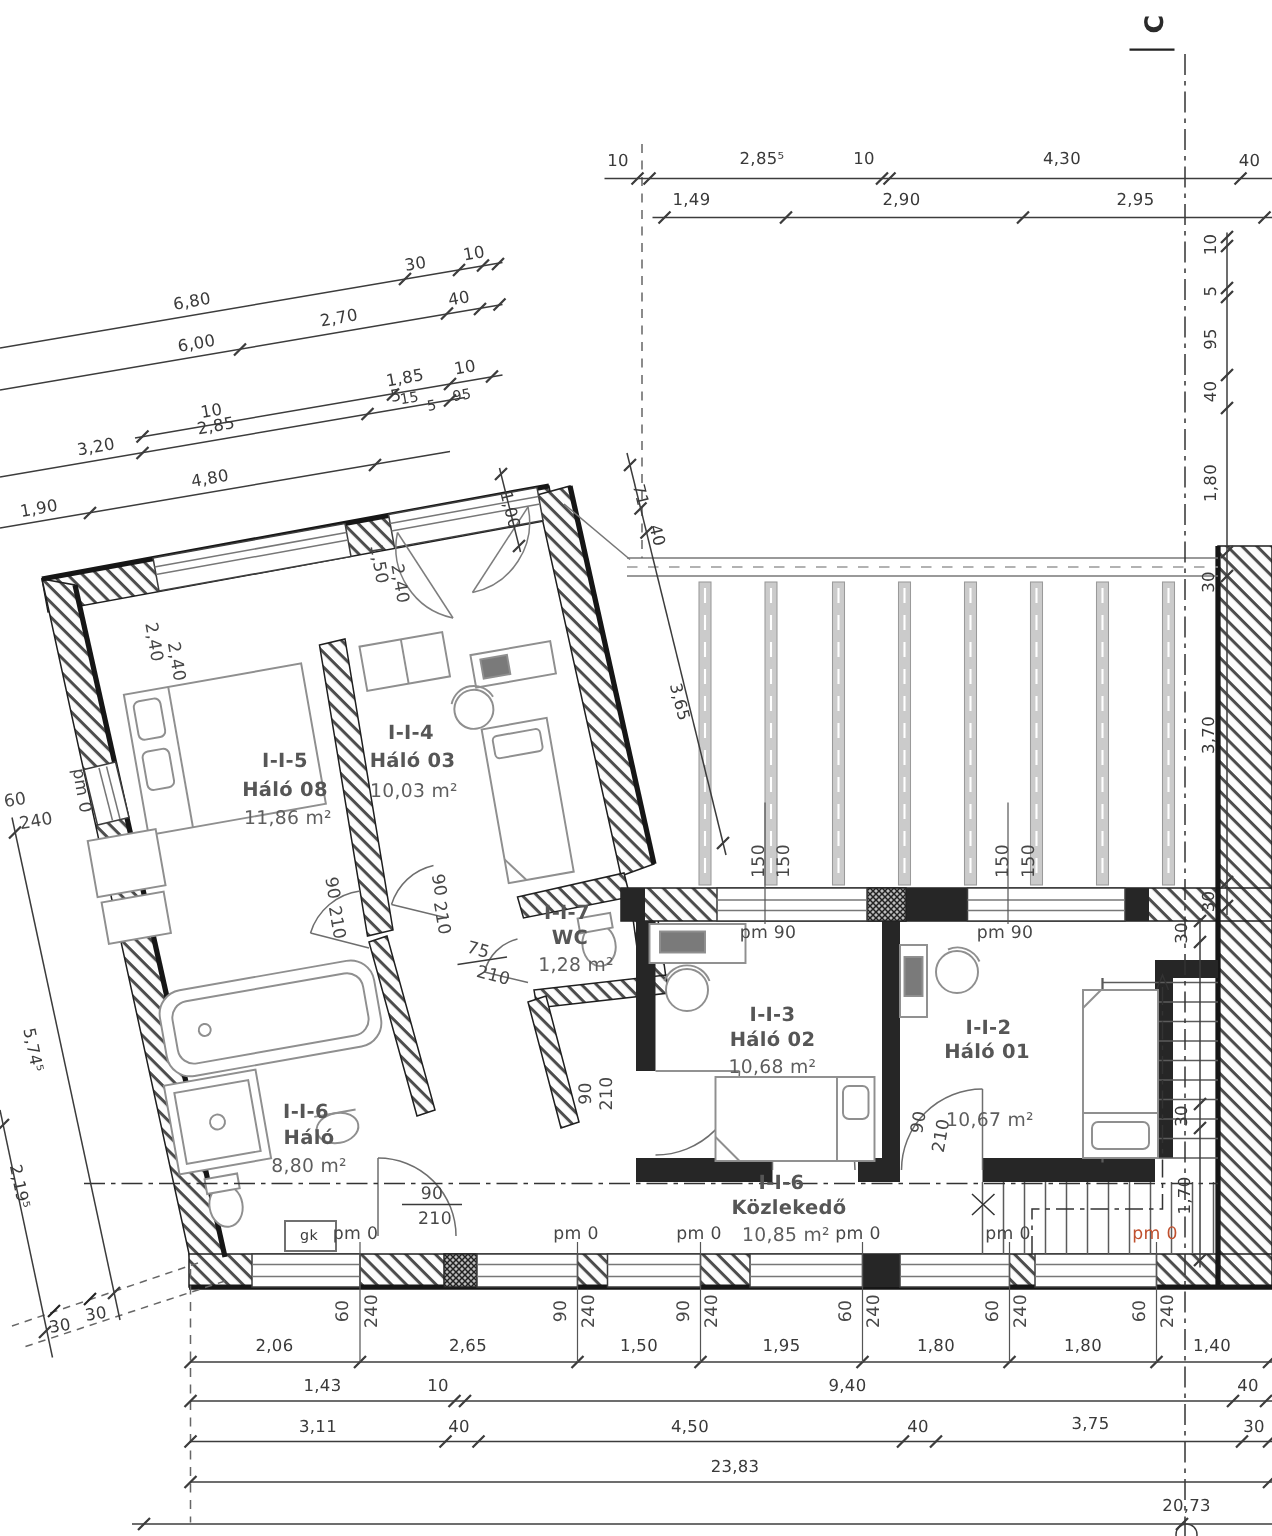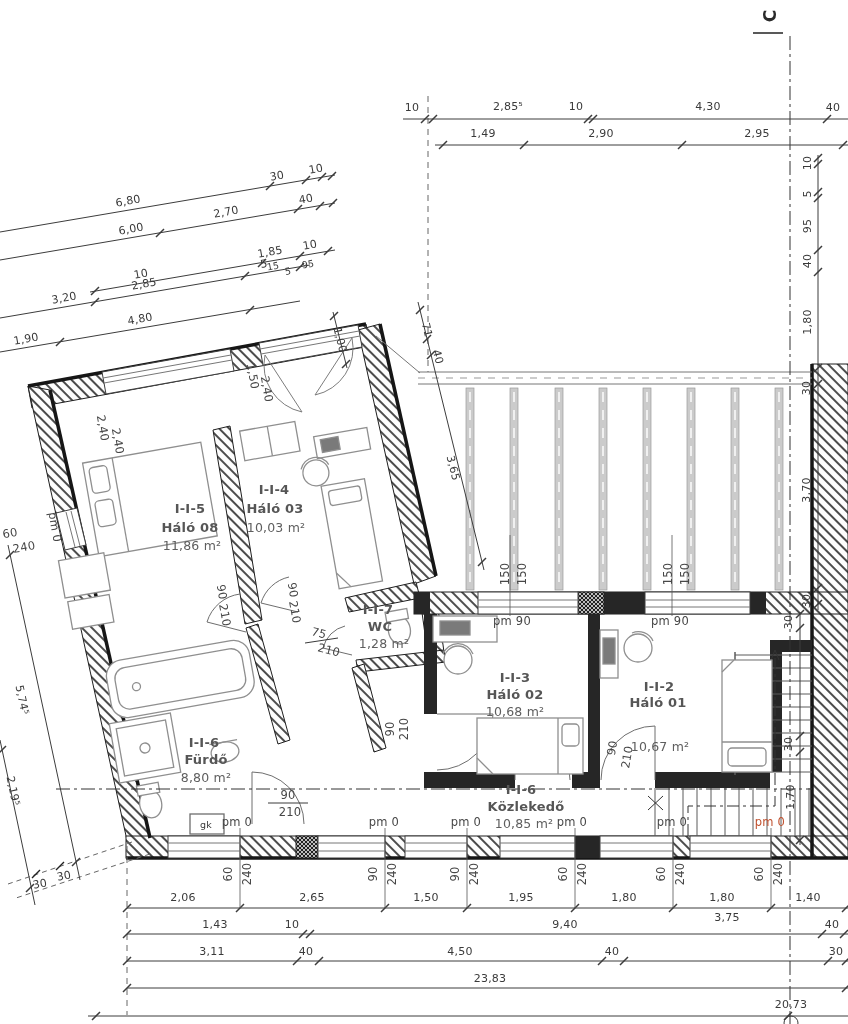--- a/index.html
+++ b/index.html
@@ -322,38 +322,38 @@
   <span class="lb rm" style="left:190px;top:508px">I-I-5</span>
   <span class="lb rm" style="left:190px;top:527px">Háló 08</span>
   <span class="lb ar" style="left:192px;top:545px">11,86 m²</span>
   <span class="lb rm" style="left:274px;top:489px">I-I-4</span>
   <span class="lb rm" style="left:275px;top:508px">Háló 03</span>
   <span class="lb ar" style="left:276px;top:527px">10,03 m²</span>
   <span class="lb rm" style="left:378px;top:609px">I-I-7</span>
   <span class="lb rm" style="left:380px;top:626px">WC</span>
   <span class="lb ar" style="left:384px;top:643px">1,28 m²</span>
   <span class="lb rm" style="left:204px;top:742px">I-I-6</span>
-  <span class="lb rm" style="left:206px;top:759px">Fürdő</span>
+  <span class="lb rm" style="left:206px;top:759px">Háló</span>
   <span class="lb ar" style="left:206px;top:777px">8,80 m²</span>
   <span class="lb rm" style="left:515px;top:677px">I-I-3</span>
   <span class="lb rm" style="left:515px;top:694px">Háló 02</span>
   <span class="lb ar" style="left:515px;top:711px">10,68 m²</span>
   <span class="lb rm" style="left:659px;top:686px">I-I-2</span>
   <span class="lb rm" style="left:658px;top:702px">Háló 01</span>
   <span class="lb ar" style="left:660px;top:746px">10,67 m²</span>
   <span class="lb rm" style="left:521px;top:789px">I-I-6</span>
   <span class="lb rm" style="left:526px;top:806px">Közlekedő</span>
   <span class="lb ar" style="left:524px;top:823px">10,85 m²</span>
 
   <span class="lb dm" style="left:412px;top:107px">10</span>
   <span class="lb dm" style="left:508px;top:106px">2,85⁵</span>
   <span class="lb dm" style="left:576px;top:106px">10</span>
   <span class="lb dm" style="left:708px;top:106px">4,30</span>
   <span class="lb dm" style="left:833px;top:107px">40</span>
-  <span class="lb dm" style="left:483px;top:133px">1,49</span>
+  <span class="lb dm" style="left:461px;top:133px">1,49</span>
   <span class="lb dm" style="left:601px;top:133px">2,90</span>
   <span class="lb dm" style="left:757px;top:133px">2,95</span>
 
   <span class="lb dm" style="left:807px;top:163px;--a:-90deg">10</span>
   <span class="lb dm" style="left:807px;top:194px;--a:-90deg">5</span>
   <span class="lb dm" style="left:807px;top:226px;--a:-90deg">95</span>
   <span class="lb dm" style="left:807px;top:261px;--a:-90deg">40</span>
   <span class="lb dm" style="left:807px;top:322px;--a:-90deg">1,80</span>
   <span class="lb dm" style="left:806px;top:388px;--a:-90deg">30</span>
   <span class="lb dm" style="left:806px;top:490px;--a:-90deg">3,70</span>
@@ -370,21 +370,21 @@
   <span class="lb dm" style="left:722px;top:897px">1,80</span>
   <span class="lb dm" style="left:808px;top:897px">1,40</span>
   <span class="lb dm" style="left:215px;top:924px">1,43</span>
   <span class="lb dm" style="left:292px;top:924px">10</span>
   <span class="lb dm" style="left:565px;top:924px">9,40</span>
   <span class="lb dm" style="left:832px;top:924px">40</span>
   <span class="lb dm" style="left:212px;top:951px">3,11</span>
   <span class="lb dm" style="left:306px;top:951px">40</span>
   <span class="lb dm" style="left:460px;top:951px">4,50</span>
   <span class="lb dm" style="left:612px;top:951px">40</span>
-  <span class="lb dm" style="left:727px;top:917px">3,75</span>
+  <span class="lb dm" style="left:727px;top:949px">3,75</span>
   <span class="lb dm" style="left:836px;top:951px">30</span>
   <span class="lb dm" style="left:490px;top:978px">23,83</span>
   <span class="lb dm" style="left:791px;top:1004px">20,73</span>
 
   <span class="lb dm" style="left:128px;top:201px;--a:-10deg">6,80</span>
   <span class="lb dm" style="left:277px;top:176px;--a:-10deg">30</span>
   <span class="lb dm" style="left:316px;top:169px;--a:-10deg">10</span>
   <span class="lb dm" style="left:131px;top:229px;--a:-10deg">6,00</span>
   <span class="lb dm" style="left:226px;top:212px;--a:-10deg">2,70</span>
   <span class="lb dm" style="left:306px;top:199px;--a:-10deg">40</span>

